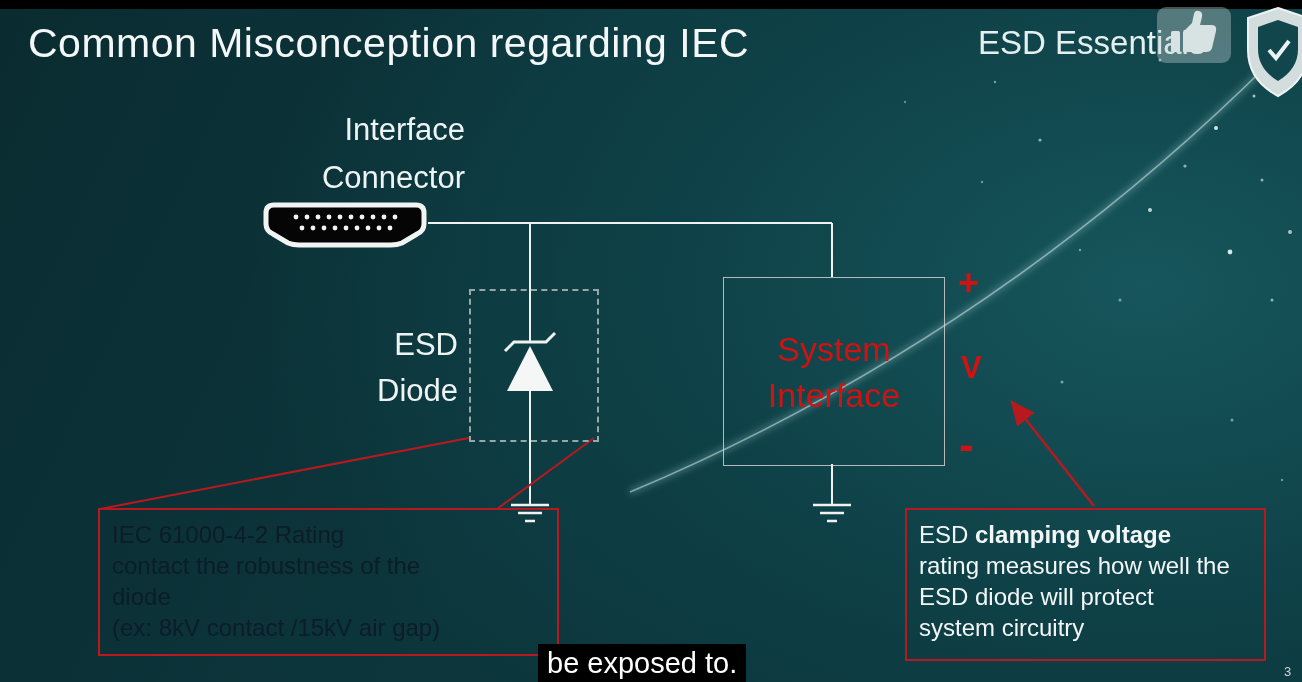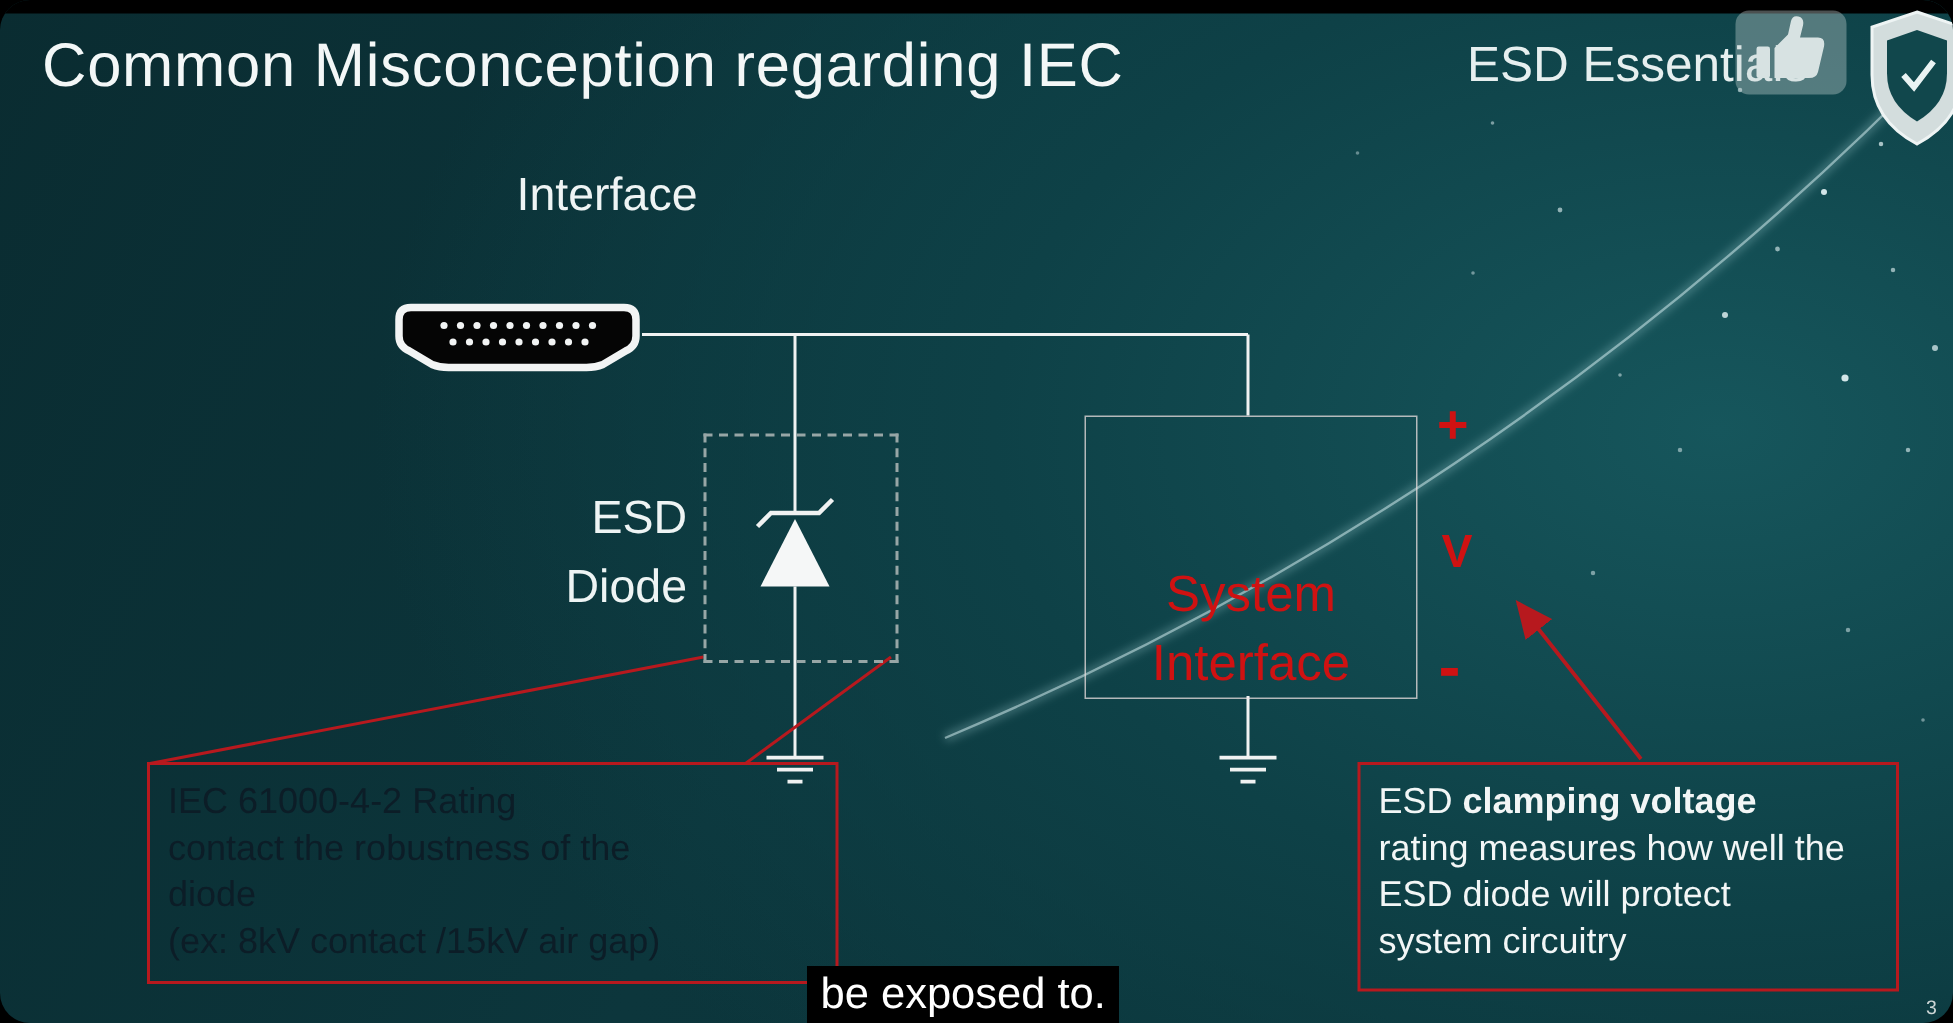--- a/index.html
+++ b/index.html
@@ -2,35 +2,34 @@
 <html><head>
 <meta charset="utf-8">
 <style>
   html,body{margin:0;padding:0;background:#000;}
   .stage{
     position:relative;width:1302px;height:682px;overflow:hidden;
     font-family:"Liberation Sans",sans-serif;
     background:
       radial-gradient(1150px 760px at 88% 42%, #16565c 0%, #0e4147 42%, rgba(10,44,49,0) 78%),
       linear-gradient(115deg,#0a2c31 0%,#0c363c 45%,#0a3137 100%);
-    border-radius: 20px;
   }
   .top-bar{position:absolute;top:0;left:0;width:100%;height:9px;background:#000;z-index:5;}
   .bg-fx{position:absolute;top:0;left:0;width:1302px;height:682px;z-index:0;}
   .wires{position:absolute;top:0;left:0;width:1302px;height:682px;z-index:1;}
   .title{position:absolute;left:28px;top:20px;margin:0;font-size:41px;font-weight:400;color:#f3f7f7;letter-spacing:.5px;z-index:2;}
   .brand{position:absolute;left:978px;top:24px;font-size:33px;color:#e6efef;z-index:2;}
   .thumb{position:absolute;left:1156px;top:6px;width:76px;height:58px;z-index:6;}
   .shield{position:absolute;left:1242px;top:4px;width:72px;height:96px;z-index:6;}
   .conn-label{position:absolute;left:245px;top:106px;width:220px;text-align:right;font-size:31px;color:#eef4f4;line-height:48px;z-index:2;}
   .hdmi{position:absolute;left:262px;top:202px;width:166px;height:46px;z-index:2;}
   .dashed-box{position:absolute;left:469px;top:289px;width:126px;height:149px;border:2px dashed #97a6a6;z-index:2;}
   .esd-label{position:absolute;left:340px;top:322px;width:118px;text-align:right;font-size:31px;color:#eef4f4;line-height:46px;z-index:2;}
   .sys-box{position:absolute;left:723px;top:277px;width:220px;height:187px;border:1px solid rgba(236,224,224,.75);
-    display:flex;flex-direction:column;justify-content:flex-end;align-items:center;
+    display:flex;flex-direction:column;justify-content:center;align-items:center;
     font-size:34px;color:#cf1212;line-height:46px;z-index:2;}
   .plus{position:absolute;left:958px;top:262px;font-size:36px;font-weight:700;color:#cf1212;z-index:2;}
   .vsym{position:absolute;left:961px;top:350px;font-size:31px;font-weight:700;color:#cf1212;z-index:2;}
   .minus{position:absolute;left:959px;top:420px;font-size:44px;font-weight:700;color:#cf1212;z-index:2;}
   .callout{position:absolute;box-sizing:border-box;border:2px solid #b7191e;padding:9px 12px;font-size:24px;line-height:31px;z-index:2;}
   .iec-box{left:98px;top:508px;width:461px;height:148px;color:#0c1d27;}
   .clamp-box{left:905px;top:508px;width:361px;height:153px;color:#f2f6f6;}
   .clamp-box b{font-weight:700;}
   .caption{position:absolute;left:538px;top:644px;background:#000;color:#fff;font-size:29px;padding:3px 9px 6px;z-index:7;}
   .page-num{position:absolute;left:1284px;top:664px;font-size:13px;color:#cdd6d6;z-index:2;}
@@ -114,20 +113,21 @@
   <div class="shield">
     <svg viewBox="0 0 72 96" width="72" height="96" aria-hidden="true">
       <path d="M36 4 L66 14 V46 Q66 76 36 92 Q6 76 6 46 V14 Z" fill="#d3dddd" stroke="#eef4f4" stroke-width="2"></path>
       <path d="M36 16 L56 23 V45 Q56 65 36 77 Q16 65 16 45 V23 Z" fill="#11474c"></path>
       <path d="M27 46 L34 54 L47 37" stroke="#e9f3f3" stroke-width="4" fill="none"></path>
     </svg>
   </div>
 
   <div class="conn-label">
     <div>Interface</div>
+    <div>Connector</div>
   </div>
   <div class="hdmi">
     <svg viewBox="0 0 166 46" width="166" height="46" aria-hidden="true">
       <path d="M12 3 H154 Q162 3 162 11 V22 Q162 29 155 32 L140 41 Q135 43 129 43 H37 Q31 43 26 41 L11 32 Q4 29 4 22 V11 Q4 3 12 3 Z" fill="#050505" stroke="#f2f4f4" stroke-width="5"></path>
       <g fill="#f2f4f4">
         <circle cx="34" cy="15" r="2.4"></circle>
           <circle cx="45" cy="15" r="2.4"></circle>
           <circle cx="56" cy="15" r="2.4"></circle>
         <circle cx="67" cy="15" r="2.4"></circle>
           <circle cx="78" cy="15" r="2.4"></circle>

